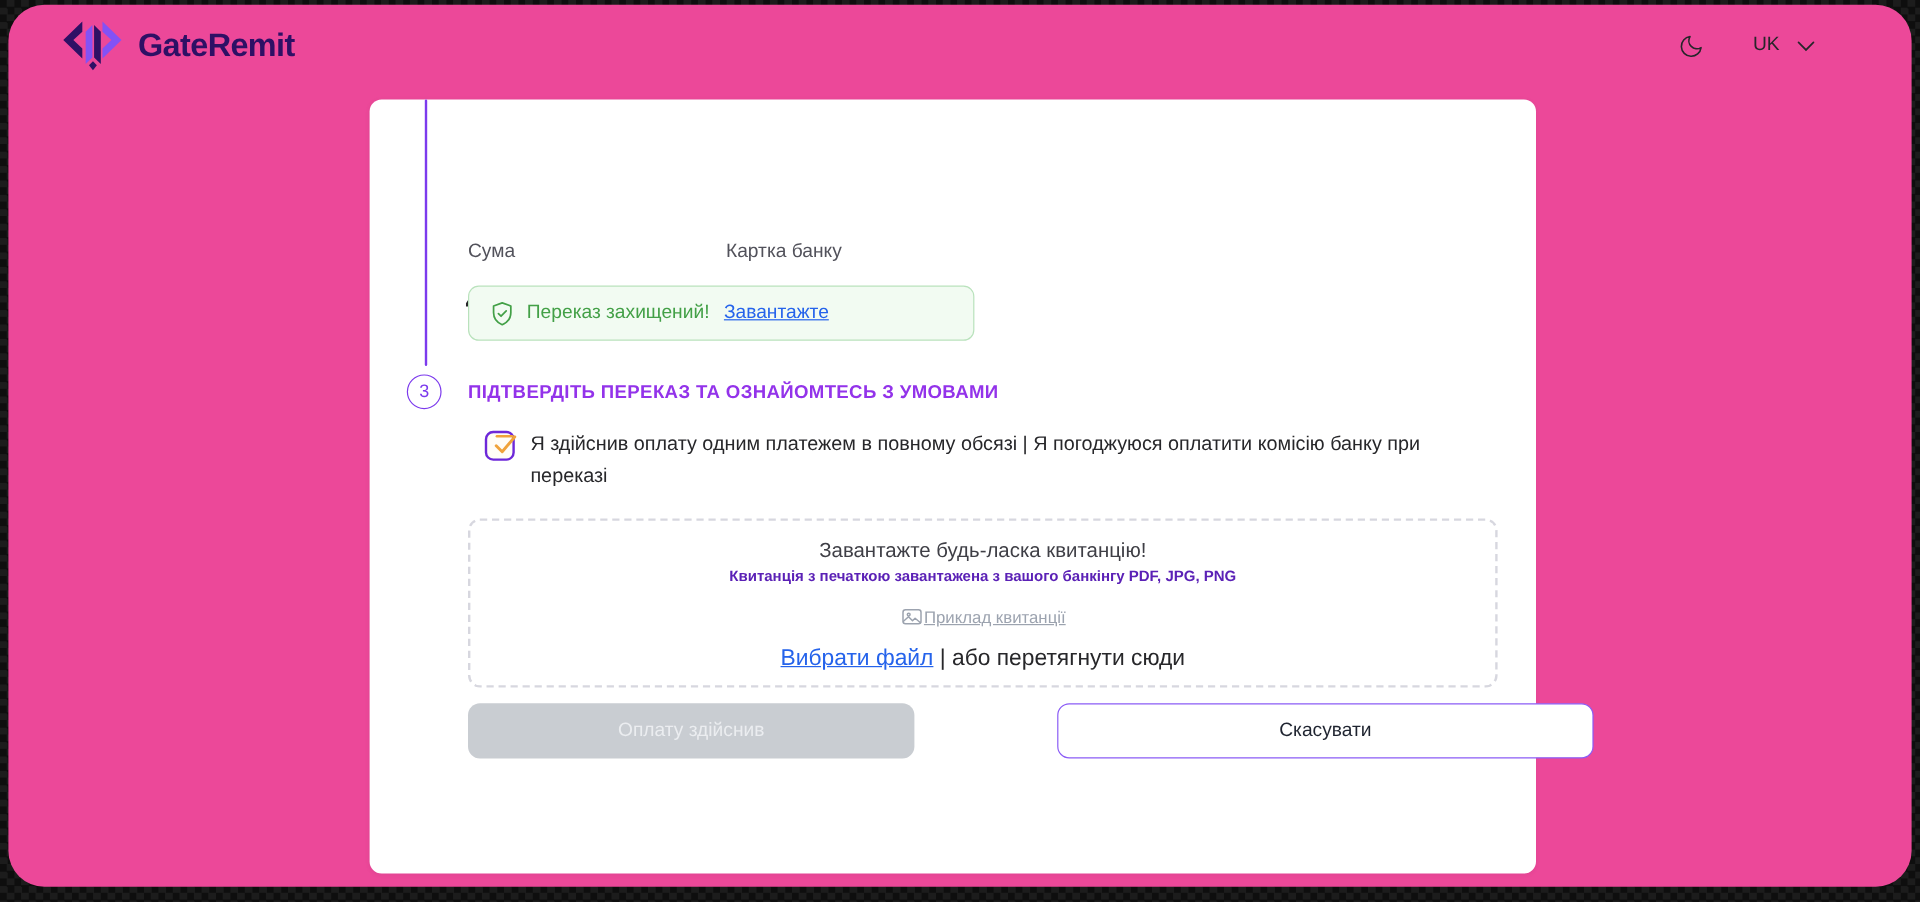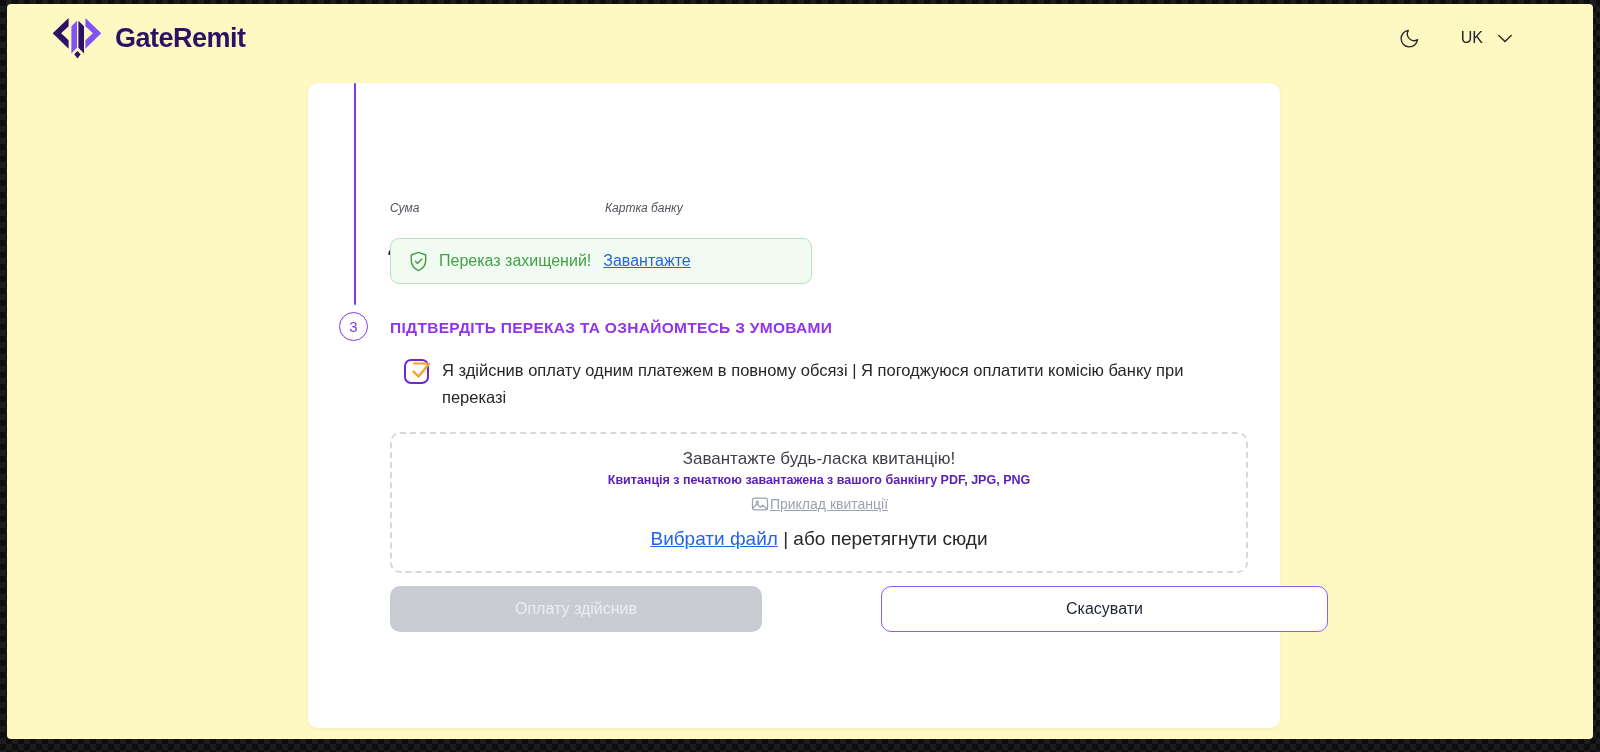--- a/index.html
+++ b/index.html
@@ -6,39 +6,39 @@
   html,body { width:1600px; height:752px; overflow:hidden;
     font-family:"Liberation Sans","DejaVu Sans",sans-serif; }
   body {
     background:#141414;
     background-image:repeating-conic-gradient(#1c1c1c 0% 25%, #0e0e0e 0% 50%);
     background-size:12px 12px;
     position:relative;
   }
   .frame {
     position:absolute; left:7px; right:7px; top:4px; bottom:13px;
-    background:#fef9c3; border-radius:4px; overflow:hidden;
+    background:#ec4899; border-radius:30px; overflow:hidden;
   }
   
   .header { position:absolute; left:0; right:0; top:0; height:68px;
     display:flex; align-items:center; justify-content:space-between;
     padding:0 80px 0 42px; }
   .brand { display:flex; align-items:center; gap:10px; cursor:pointer; }
   .brand-name { font-size:27px; font-weight:800; color:#2e1065; letter-spacing:-0.5px; }
   .header-right { display:flex; align-items:center; gap:40px; }
   .icon-btn { background:none; border:none; cursor:pointer; display:flex; align-items:center; }
   .lang { display:flex; align-items:center; gap:14px; cursor:pointer; }
   .lang-code { font-size:16px; color:#26262a; }
   
   .card { position:absolute; left:301px; top:79px; width:972px; height:645px;
     background:#ffffff; border-radius:10px;
     box-shadow:0 1px 4px rgba(20,20,40,0.05); }
   .step-line { position:absolute; left:46px; top:0; width:2px; height:222px;
     background:#7c3aed; border-radius:1px; }
-  .label { font-size:12px; color:#52525b;font-style:italic; }
+  .label { font-size:16px; color:#52525b; }
   .summary-label-amount { position:absolute; left:82px; top:118px; }
   .summary-label-card   { position:absolute; left:297px; top:118px; }
   .amount-row { position:absolute; left:80px; top:152px; display:flex; align-items:center; gap:10px; }
   .big-value { font-size:27px; font-weight:700; color:#27272a; letter-spacing:0.5px; }
   .currency  { font-size:21px; color:#3f3f46; margin-left:2px; }
   .card-value { position:absolute; left:297px; top:152px; }
   
   .banner { position:absolute; left:82px; top:155px; width:422px; height:46px;
     background:#f2fbf2; border:1px solid #b9e2bc; border-radius:9px;
     display:flex; align-items:center; gap:9px; padding:0 16px; }
@@ -56,21 +56,21 @@
   .checkbox { width:25px; height:25px; flex:0 0 25px; margin-top:2px;
     border:2px solid #6d28d9; border-radius:7px; background:#fffdf6;
     display:flex; align-items:center; justify-content:center; position:relative; }
   .checkbox svg { position:absolute; left:2px; top:-3px; }
   .confirm-text { font-size:16.5px; color:#27272a; line-height:27px; width:756px; }
   
   .dropzone { position:absolute; left:82px; top:349px; width:858px; height:141px;
     border:2px dashed #d7d7df; border-radius:10px; text-align:center; cursor:pointer; }
   .dz-title { margin-top:15px; font-size:17px; color:#3f3f46; }
   .dz-subtitle { margin-top:4px; font-size:12.5px; color:#5b21b6;font-weight:bold; }
-  .dz-example { margin-top:7px; display:flex; align-items:center; justify-content:center; gap:0; }
+  .dz-example { margin-top:17px; display:flex; align-items:center; justify-content:center; gap:0; }
   .dz-example-link { font-size:14px; color:#9ca3af; text-decoration:underline; cursor:pointer; }
   .dz-choose { margin-top:14px; font-size:19px; color:#27272a; }
   .dz-choose-link { color:#2563eb; text-decoration:underline; cursor:pointer; }
   
   .actions { position:absolute; left:82px; top:503px; width:858px; height:46px; }
   .btn { border:none; border-radius:10px; font-size:16px; cursor:pointer; position:absolute; top:0; height:46px;
     font-family:"Liberation Sans","DejaVu Sans",sans-serif; }
   .btn-submit { left:0; width:372px; background:#c9cdd2; color:#ebedf0; cursor:default; }
   .btn-cancel { left:491px; width:447px; background:#ffffff; color:#1f2430;
     border:1.5px solid #8b5cf6; }

